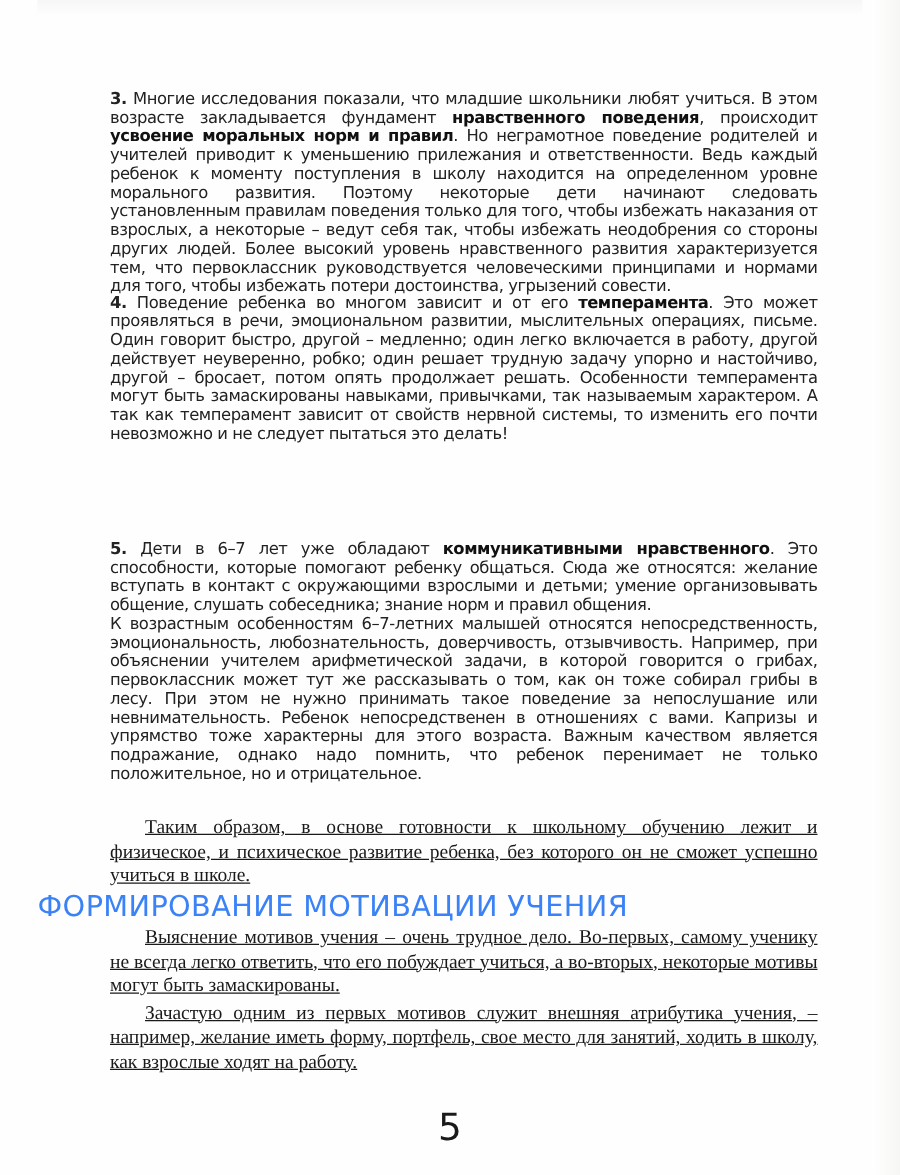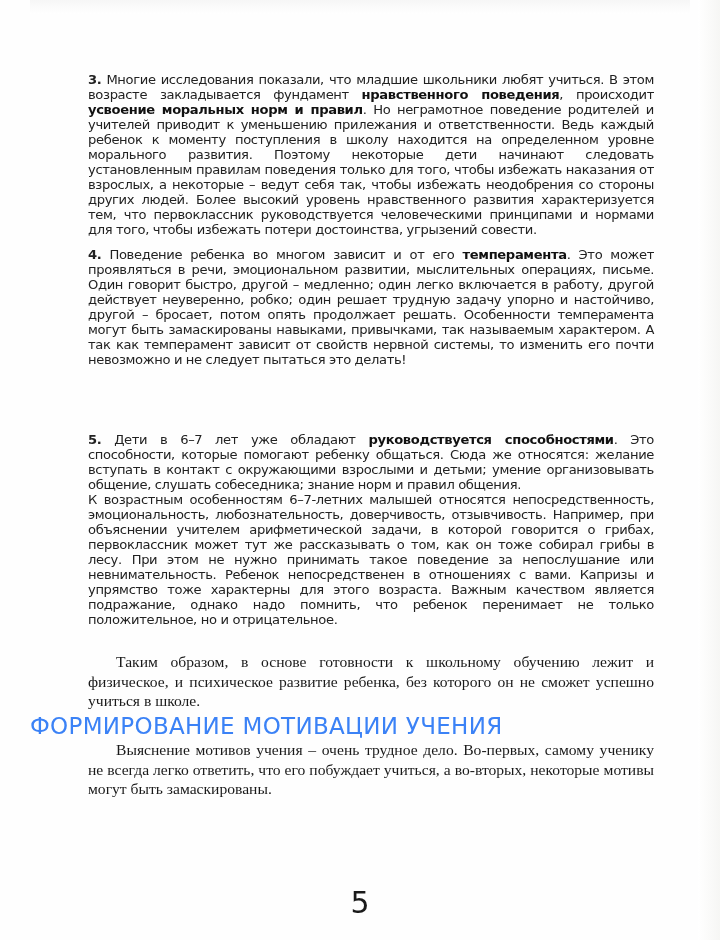--- a/index.html
+++ b/index.html
@@ -46,32 +46,33 @@
       margin: 0;
     }
     .num {
       font-weight: bold;
     }
     b {
       font-weight: bold;
       color: #111;
     }
     #item-3 { top: 72px; }
-    #item-4 { top: 247px; }
+    #item-4 { top: 235px; }
     #item-5 { top: 432px; }
 
     .serif-block {
       position: absolute;
       left: 88px;
       width: 566px;
       font-family: "Liberation Serif", serif;
       font-size: 15.6px;
       line-height: 19.5px;
       text-align: justify;
       color: #1a1a1a;
+      text-decoration: underline;
     }
     .serif-block p {
       margin: 0;
       text-indent: 28px;
     }
     #conclusion { top: 652px; }
 
     .section-heading {
       position: absolute;
       left: 30px;
@@ -107,27 +108,28 @@
 
 <div class="sans-block" id="item-3">
   <p><span class="num">3.</span><span> Многие исследования показали, что младшие школьники любят учиться. В этом возрасте закладывается фундамент </span><b>нравственного поведения</b><span>, происходит </span><b>усвоение моральных норм и правил</b><span>. Но неграмотное поведение родителей и учителей приводит к уменьшению прилежания и ответственности. Ведь каждый ребенок к моменту поступления в школу находится на определенном уровне морального развития. Поэтому некоторые дети начинают следовать установленным правилам поведения только для того, чтобы избежать наказания от взрослых, а некоторые – ведут себя так, чтобы избежать неодобрения со стороны других людей. Более высокий уровень нравственного развития характеризуется тем, что первоклассник руководствуется человеческими принципами и нормами для того, чтобы избежать потери достоинства, угрызений совести.</span></p>
 </div>
 
 <div class="sans-block" id="item-4">
   <p><span class="num">4.</span><span> Поведение ребенка во многом зависит и от его </span><b>темперамента</b><span>. Это может проявляться в речи, эмоциональном развитии, мыслительных операциях, письме. Один говорит быстро, другой – медленно; один легко включается в работу, другой действует неуверенно, робко; один решает трудную задачу упорно и настойчиво, другой – бросает, потом опять продолжает решать. Особенности темперамента могут быть замаскированы навыками, привычками, так называемым характером. А так как темперамент зависит от свойств нервной системы, то изменить его почти невозможно и не следует пытаться это делать!</span></p>
 </div>
 
 <div class="sans-block" id="item-5">
-  <p><span class="num">5.</span><span> Дети в 6–7 лет уже обладают </span><b>руководствуется способностями</b><span>. Это способности, которые помогают ребенку общаться. Сюда же относятся: желание вступать в контакт с окружающими взрослыми и детьми; умение организовывать общение, слушать собеседника; знание норм и правил общения.</span></p>
+  <p><span class="num">5.</span><span> Дети в 6–7 лет уже обладают </span><b>коммуникативными нравственного</b><span>. Это способности, которые помогают ребенку общаться. Сюда же относятся: желание вступать в контакт с окружающими взрослыми и детьми; умение организовывать общение, слушать собеседника; знание норм и правил общения.</span></p>
   <p>К возрастным особенностям 6–7-летних малышей относятся непосредственность, эмоциональность, любознательность, доверчивость, отзывчивость. Например, при объяснении учителем арифметической задачи, в которой говорится о грибах, первоклассник может тут же рассказывать о том, как он тоже собирал грибы в лесу. При этом не нужно принимать такое поведение за непослушание или невнимательность. Ребенок непосредственен в отношениях с вами. Капризы и упрямство тоже характерны для этого возраста. Важным качеством является подражание, однако надо помнить, что ребенок перенимает не только положительное, но и отрицательное.</p>
 </div>
 
 <div class="serif-block" id="conclusion">
   <p>Таким образом, в основе готовности к школьному обучению лежит и физическое, и психическое развитие ребенка, без которого он не сможет успешно учиться в школе.</p>
 </div>
 
 <h2 class="section-heading">ФОРМИРОВАНИЕ МОТИВАЦИИ УЧЕНИЯ</h2>
 
 <div class="serif-block" id="motivation">
   <p>Выяснение мотивов учения – очень трудное дело. Во-первых, самому ученику не всегда легко ответить, что его побуждает учиться, а во-вторых, некоторые мотивы могут быть замаскированы.</p>
+  <p>Зачастую одним из первых мотивов служит внешняя атрибутика учения, – например, желание иметь форму, портфель, свое место для занятий, ходить в школу, как взрослые ходят на работу.</p>
 </div>
 
 <div class="page-number">5</div>
 
 </body></html>

